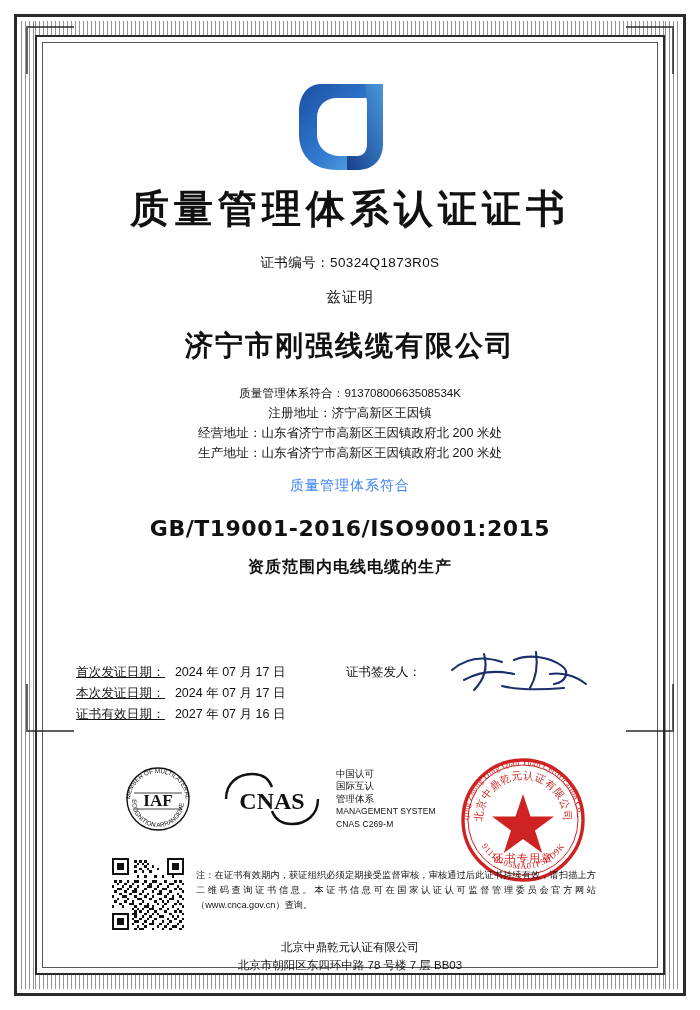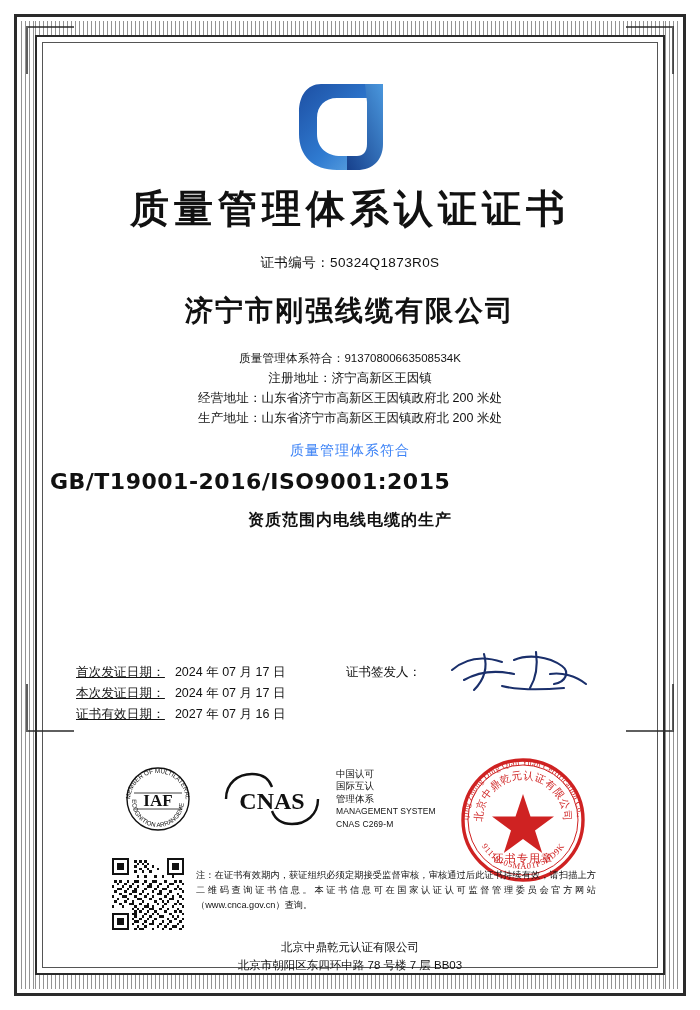--- a/index.html
+++ b/index.html
@@ -139,22 +139,22 @@
   }
 
   .conform {
     margin-top: 14px;
     text-align: center;
     font-size: 14px;
     letter-spacing: 1px;
     color: #3b82f6;
   }
   .standard {
-    margin-top: 9px;
-    text-align: left;
+    margin-top: 21px;
+    text-align: center;
     font-size: 22px;
     font-weight: 700;
     color: #111;
     letter-spacing: .5px;
     font-family: "DejaVu Sans", "Liberation Sans", sans-serif;
   }
   .scope-label {
     margin-top: 14px;
     text-align: center;
     font-size: 13px;
@@ -307,20 +307,21 @@
         <path d="M40 34 L74 34 L74 48 L54 48 Z" fill="#ffffff" opacity="0.9"></path>
       </svg>
     </div>
 
     <div class="main-title">质量管理体系认证证书</div>
 
     <div class="cert-no">
       <span>证书编号：</span><span>50324Q1873R0S</span>
     </div>
 
+    <div class="hereby">兹证明</div>
 
     <div class="company">济宁市刚强线缆有限公司</div>
 
     <div class="info-lines">
       <div class="info-line small">
         <span class="info-label">质量管理体系符合：</span><span>91370800663508534K</span>
       </div>
       <div class="info-line">
         <span class="info-label">注册地址：</span><span>济宁高新区王因镇</span>
       </div>

